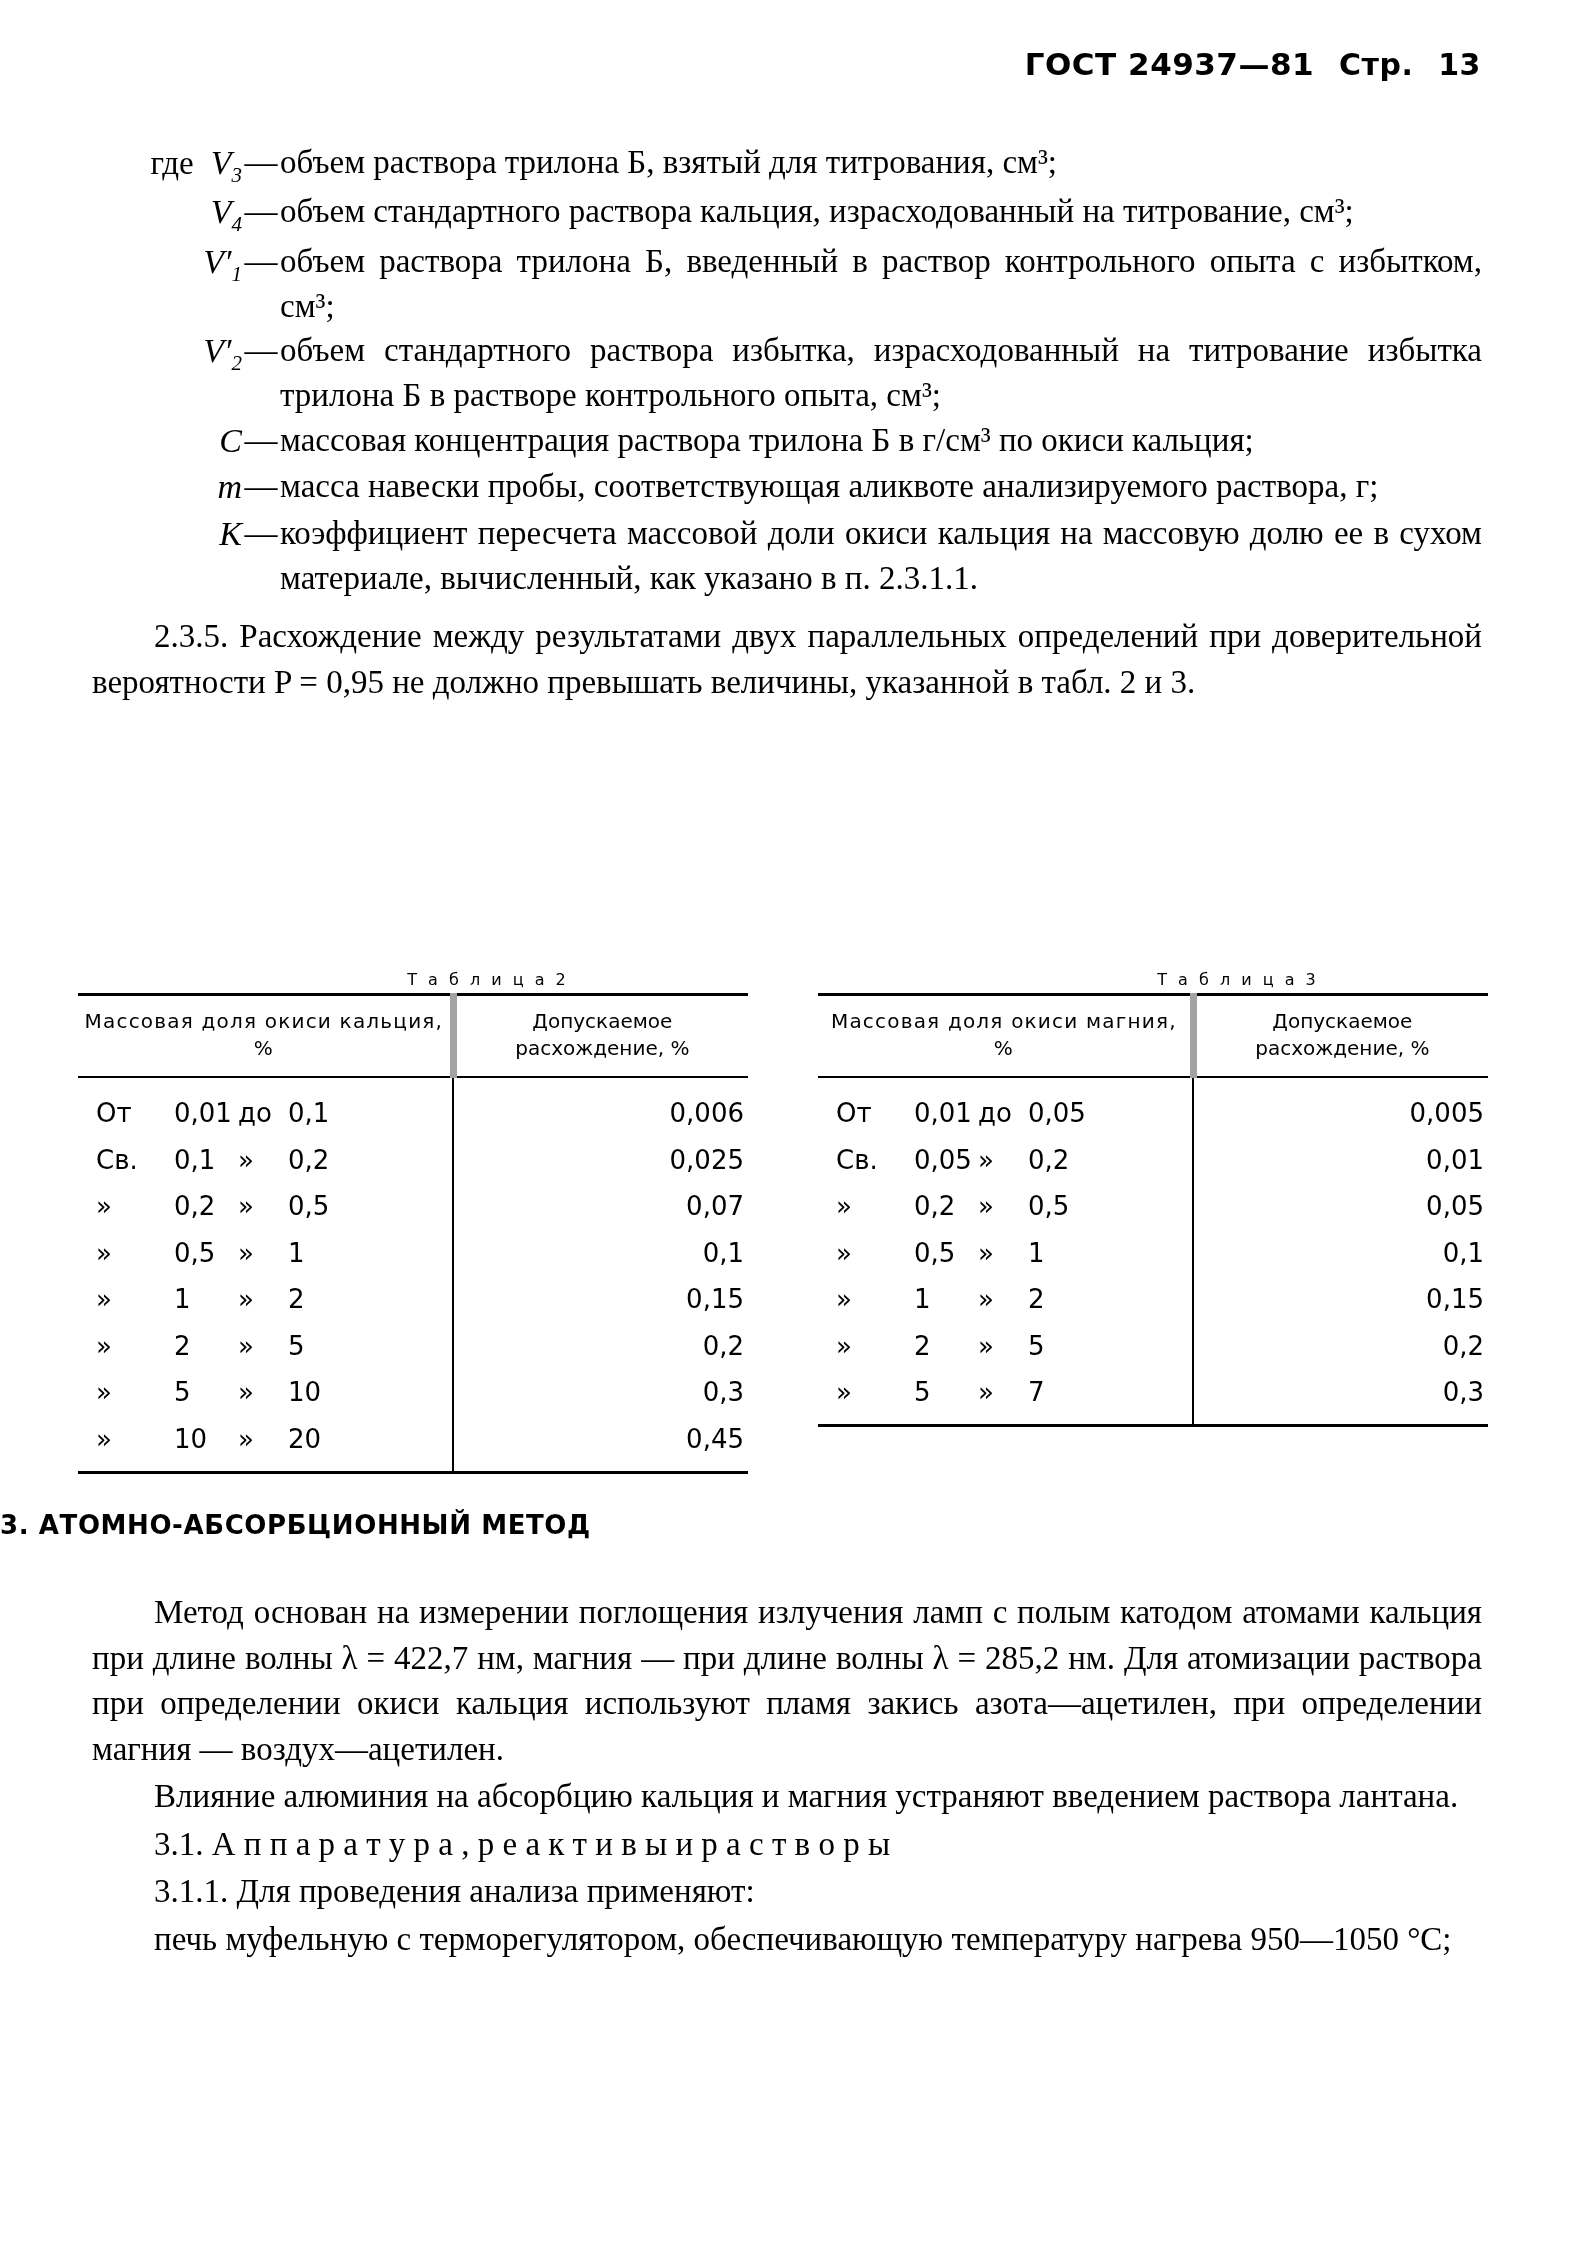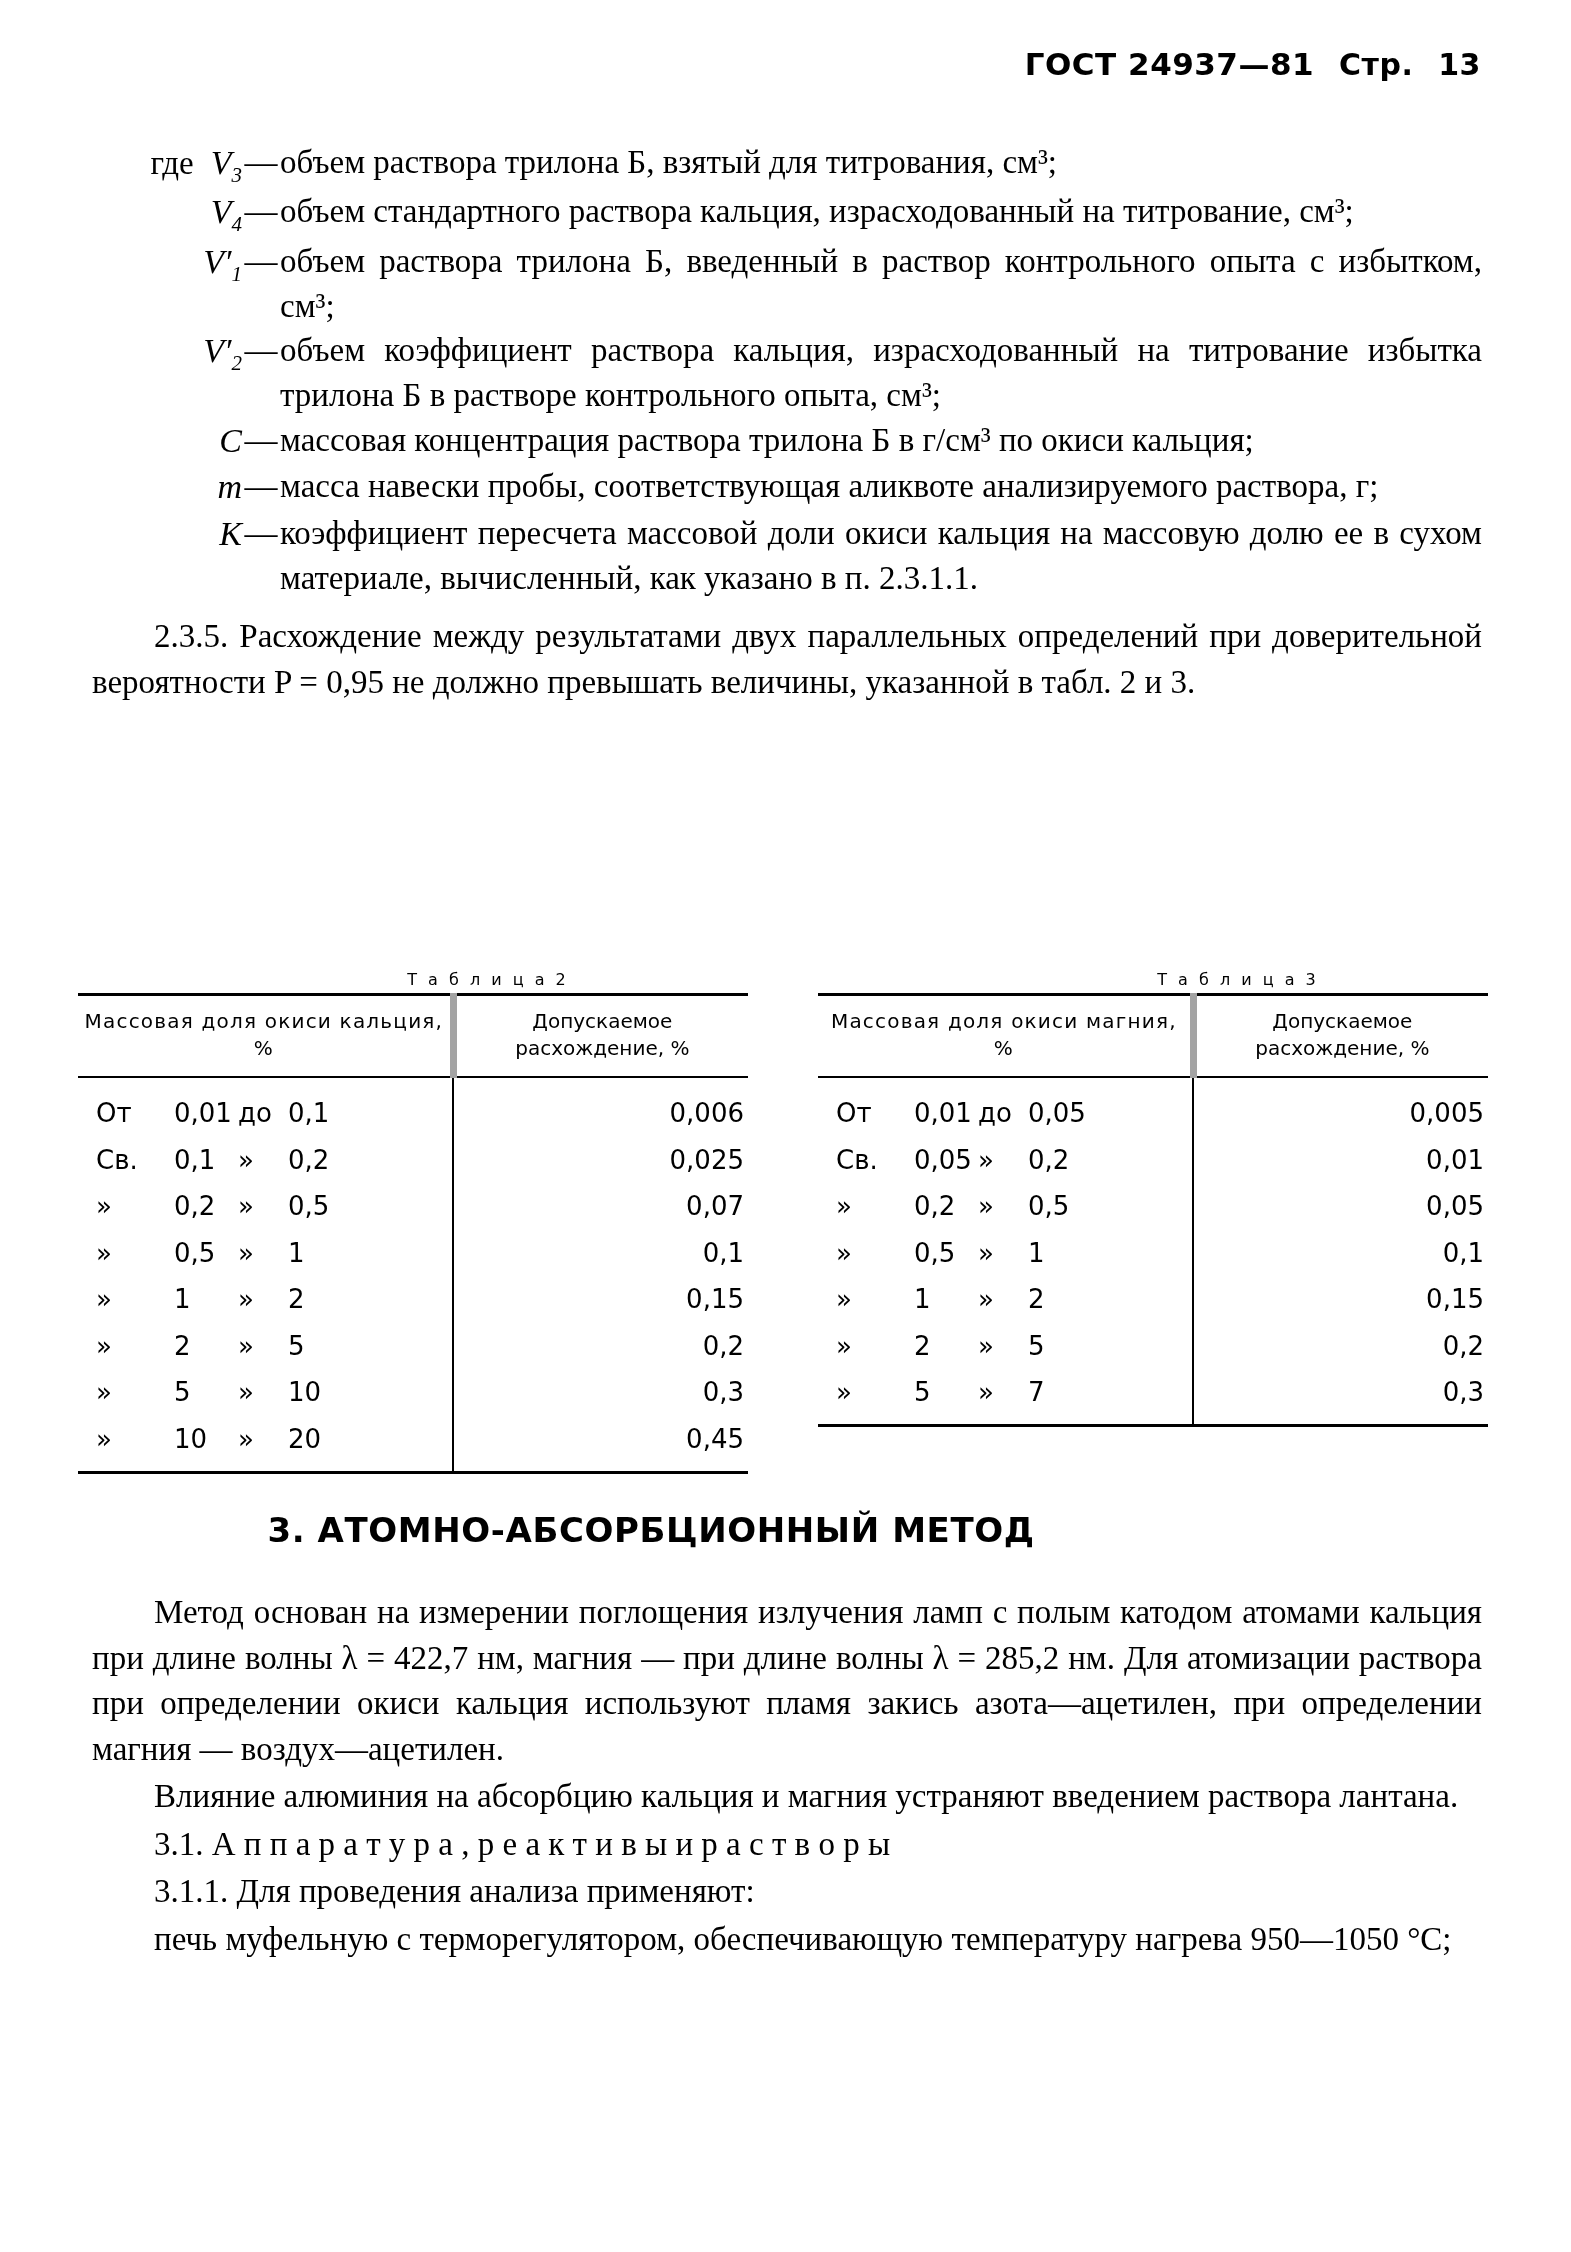--- a/index.html
+++ b/index.html
@@ -153,24 +153,23 @@
   .rng .w1 { display: inline-block; width: 78px; }
   .rng .w2 { display: inline-block; width: 64px; text-align: left; }
   .rng .w3 { display: inline-block; width: 50px; text-align: left; }
 
   
   .sect-head {
     position: absolute;
     top: 1510px;
     left: 0;
     width: 1302px;
-    text-align: center;
     font-family: "DejaVu Sans", sans-serif;
     font-weight: bold;
-    font-size: 34px;
+    font-size: 26px;
     letter-spacing: 0.6px;
   }
 
   
   .bottom {
     position: absolute;
     left: 92px;
     top: 1590px;
     width: 1390px;
   }
@@ -208,21 +207,21 @@
         <td class="desc">объем стандартного раствора кальция, израсходованный на титрование, см³;</td>
       </tr>
       <tr>
         <td class="sym"><span>V<span class="prime">′</span><sub>1</sub></span></td>
         <td class="dash">—</td>
         <td class="desc">объем раствора трилона Б, введенный в раствор контрольного опыта с избытком, см³;</td>
       </tr>
       <tr>
         <td class="sym"><span>V<span class="prime">′</span><sub>2</sub></span></td>
         <td class="dash">—</td>
-        <td class="desc">объем коэффициент раствора кальция, израсходованный на титрование избытка трилона Б в растворе контрольного опыта, см³;</td>
+        <td class="desc">объем стандартного раствора избытка, израсходованный на титрование избытка трилона Б в растворе контрольного опыта, см³;</td>
       </tr>
       <tr>
         <td class="sym"><span>C</span></td>
         <td class="dash">—</td>
         <td class="desc">массовая концентрация раствора трилона Б в г/см³ по окиси кальция;</td>
       </tr>
       <tr>
         <td class="sym"><span>m</span></td>
         <td class="dash">—</td>
         <td class="desc">масса навески пробы, соответствующая аликвоте анализируемого раствора, г;</td>

